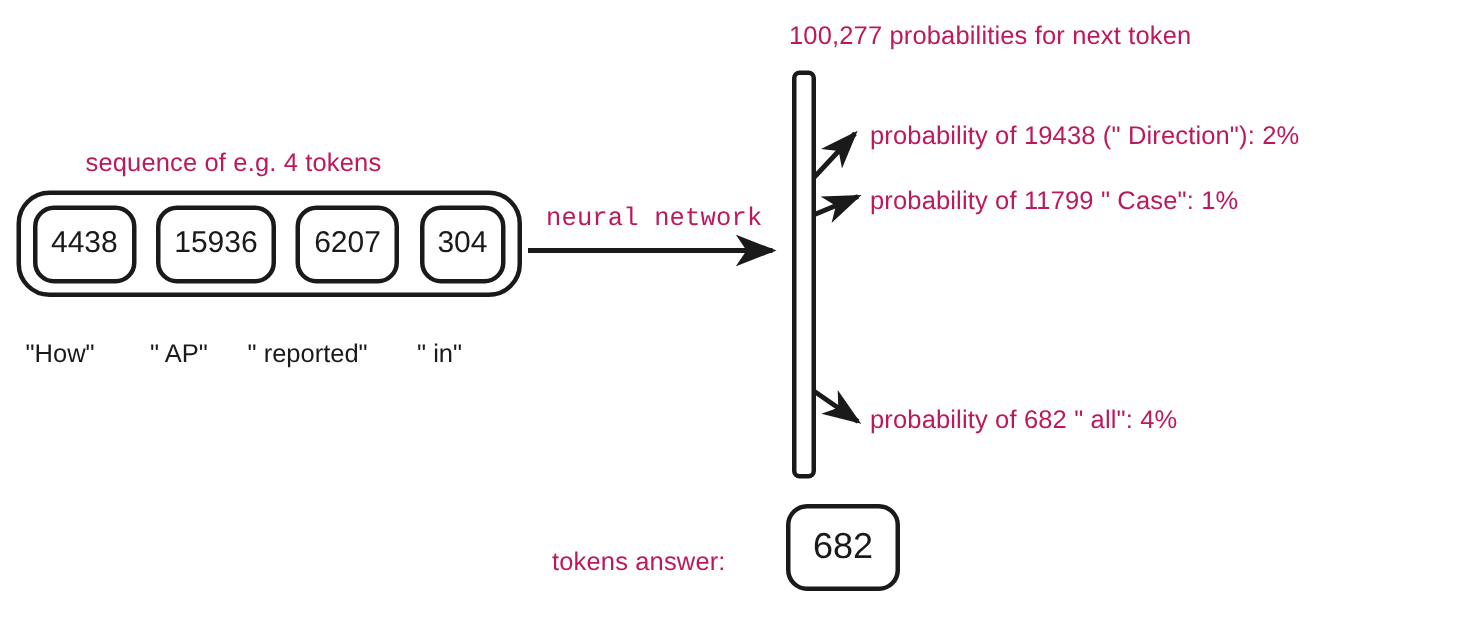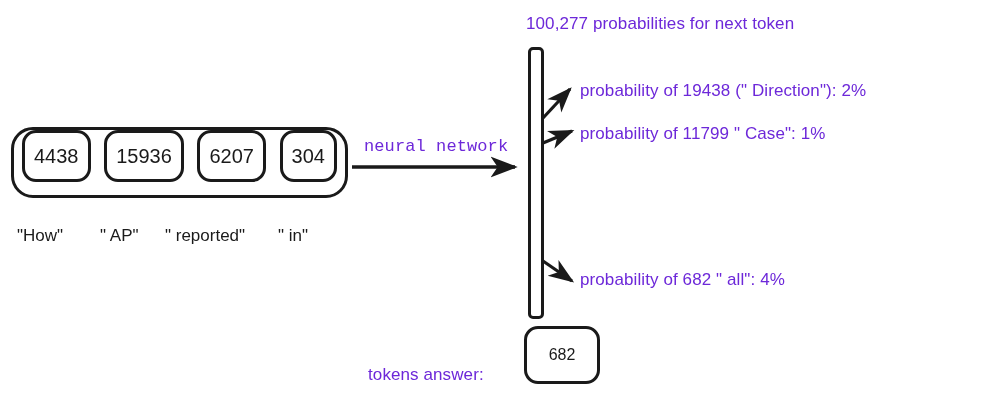--- a/index.html
+++ b/index.html
@@ -17,21 +17,21 @@
     width: 983px;
     height: 411px;
     background: #ffffff;
     overflow: hidden;
   }
 
   
   .txt {
     position: absolute;
     white-space: nowrap;
-    color: #6d28d9;
+    color: #be185d;
     font-size: 17px;
     line-height: 1;
     letter-spacing: 0.1px;
   }
 
   
   #seq-container {
     position: absolute;
     left: 11px;
     top: 127px;
@@ -40,21 +40,21 @@
     border: 3.5px solid #1a1a1a;
     border-radius: 22px;
     box-sizing: border-box;
     background: #ffffff;
   }
   #seq-row {
     position: absolute;
     left: 0; top: 0;
     width: 100%; height: 100%;
     display: flex;
-    align-items: flex-start;
+    align-items: center;
     justify-content: space-between;
     padding: 0 8px;
     box-sizing: border-box;
   }
   .token-box {
     height: 52px;
     border: 3px solid #1a1a1a;
     border-radius: 14px;
     box-sizing: border-box;
     display: flex;
@@ -86,47 +86,48 @@
     border: 3px solid #1a1a1a;
     border-radius: 5px;
     box-sizing: border-box;
     background: #ffffff;
   }
 
   
   #answer-box {
     position: absolute;
     left: 524px;
-    top: 326px;
+    top: 336px;
     width: 76px;
     height: 58px;
     border: 3px solid #1a1a1a;
     border-radius: 14px;
     box-sizing: border-box;
     display: flex;
     align-items: center;
     justify-content: center;
-    font-size: 16px;
+    font-size: 24px;
     background: #ffffff;
     color: #1a1a1a;
   }
 
   
   #arrows {
     position: absolute;
     left: 0; top: 0;
     width: 983px; height: 411px;
     pointer-events: none;
   }
 </style>
 </head>
 <body>
 
 <div id="canvas">
 
+  <div class="txt" style="left:57px; top:100px;">sequence of e.g. 4 tokens</div>
 
   <div id="seq-container">
     <div id="seq-row">
       <div class="token-box">4438</div>
       <div class="token-box">15936</div>
       <div class="token-box">6207</div>
       <div class="token-box">304</div>
     </div>
   </div>
 

